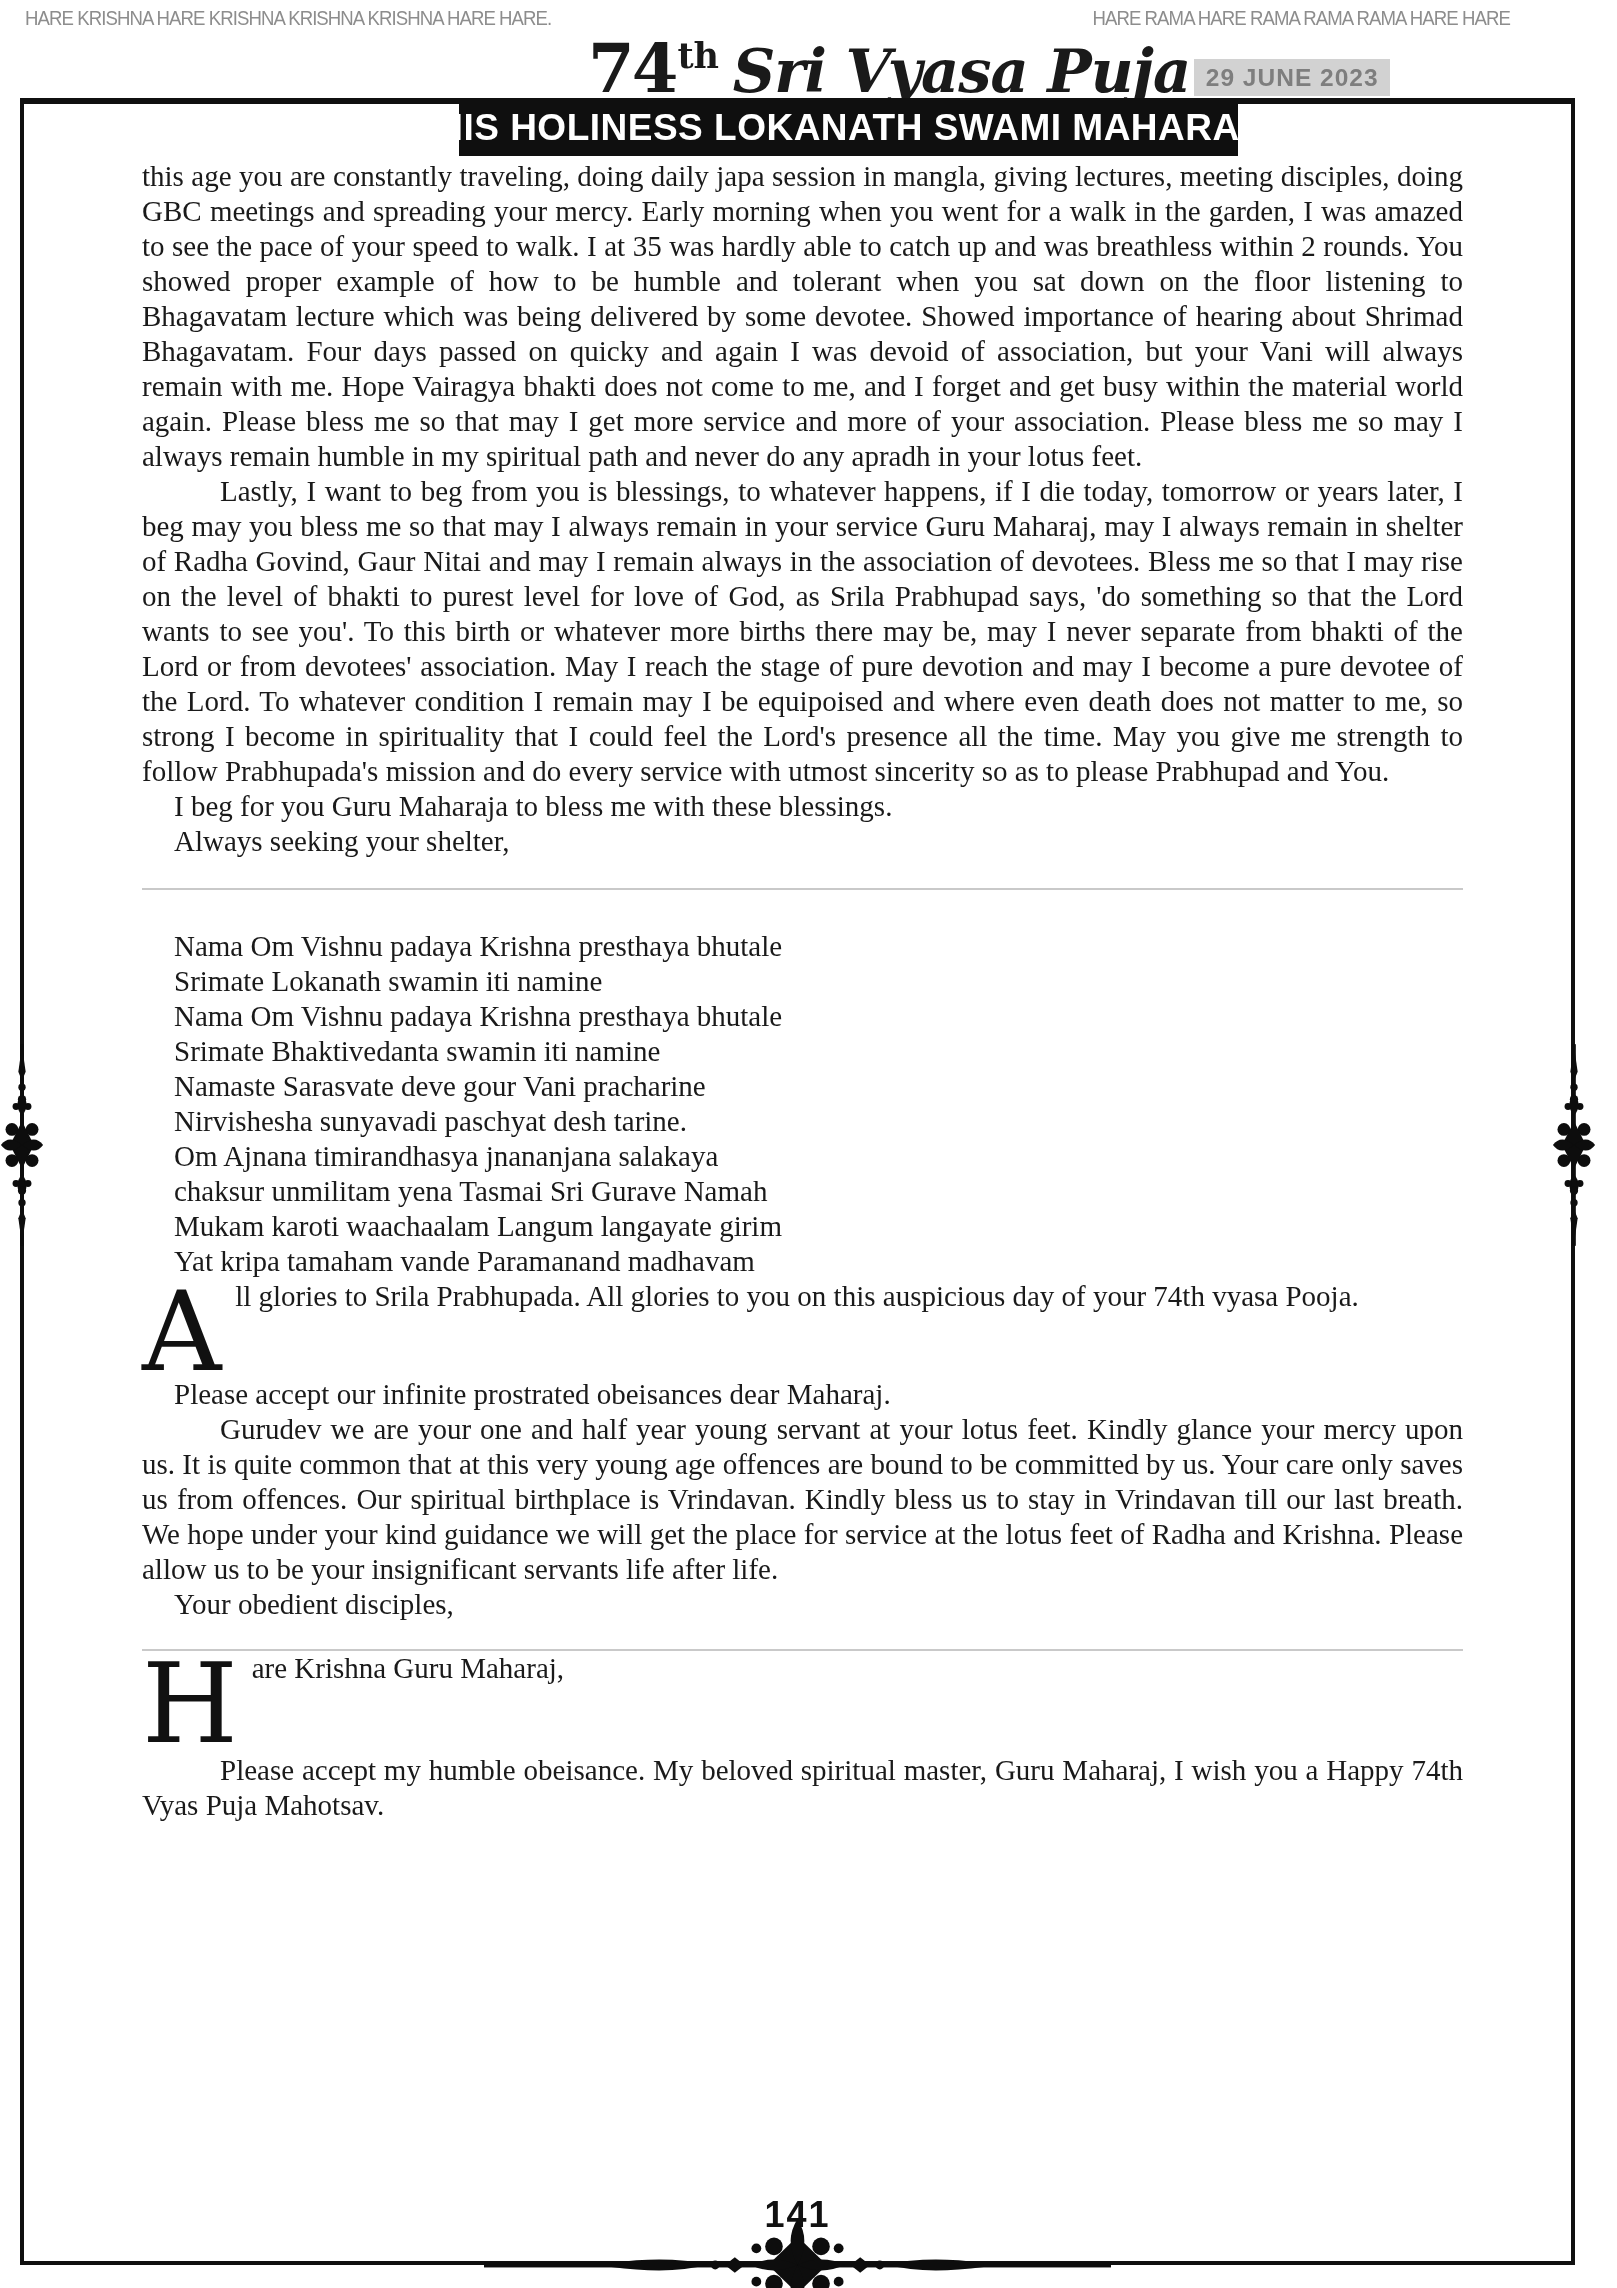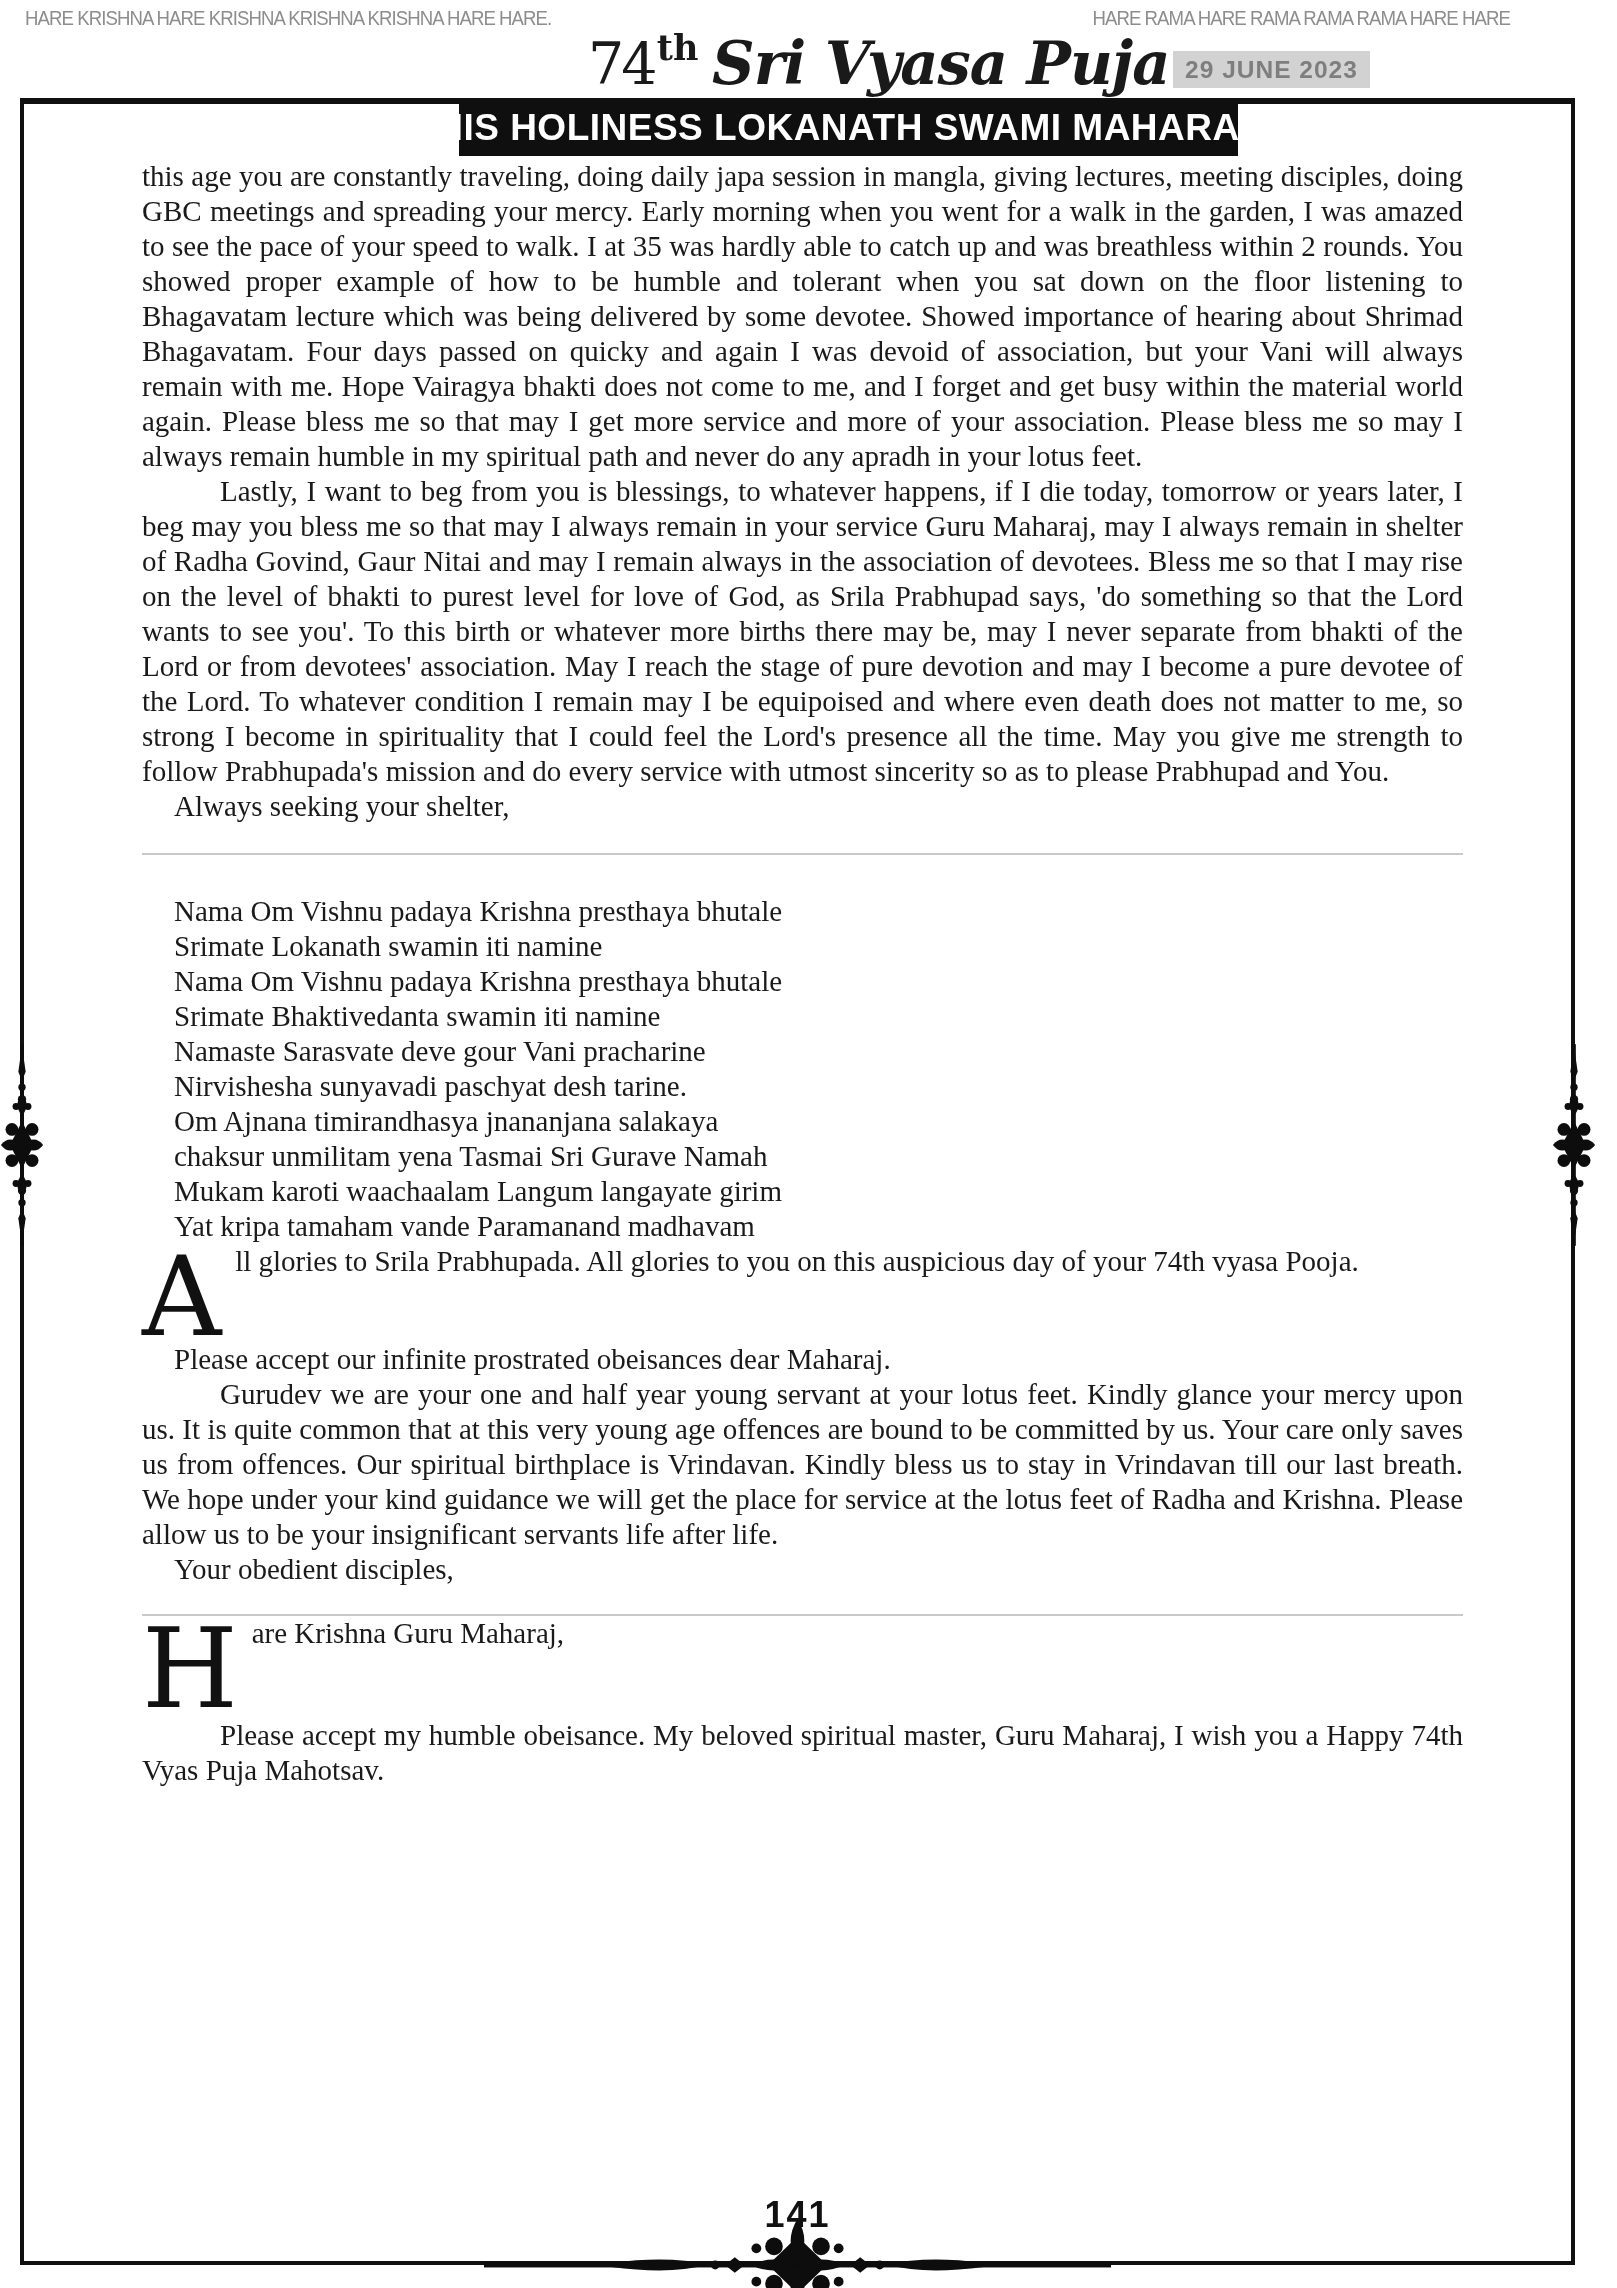--- a/index.html
+++ b/index.html
@@ -11,21 +11,21 @@
   .running-header{
     position:absolute;top:2.9px;left:24.5px;width:1485px;
     display:flex;justify-content:space-between;
     font-family:"Liberation Sans",sans-serif;font-size:20px;line-height:31px;
     color:#8d8d8d;letter-spacing:-1px;white-space:nowrap;
   }
   .running-header span{display:inline-block;transform:scaleX(.93);transform-origin:left center;}
   .running-header span:last-child{transform-origin:right center;}
   
   .title-row{position:absolute;top:29px;left:588px;white-space:nowrap;}
-  .title-num{font-family:"DejaVu Serif",serif;font-weight:normal;font-size:57px;letter-spacing:-2.9px;vertical-align:baseline;}
+  .title-num{font-family:"DejaVu Serif",serif;font-weight:bold;font-size:67px;letter-spacing:-2.9px;vertical-align:baseline;}
   .title-ord{font-family:"DejaVu Serif",serif;font-weight:bold;font-size:35px;vertical-align:super;position:relative;top:-17.6px;left:2px;}
   .title-name{font-family:"DejaVu Serif",serif;font-weight:bold;font-style:italic;font-size:59px;margin-left:15.7px;letter-spacing:-1px;}
   .title-badge{
     display:inline-block;background:#d2d2d2;color:#7e7e7e;
     font-family:"Liberation Sans",sans-serif;font-weight:bold;font-size:24.5px;
     padding:4.9px 11.8px 3.9px 11.8px;margin-left:3.9px;position:relative;top:-5.9px;letter-spacing:1px;
   }
   
   .frame{
     position:absolute;left:19.6px;top:98px;width:1547px;height:2157px;
@@ -131,20 +131,21 @@
       <circle cx="24" cy="160" r="4.5"></circle>
     <circle cx="24" cy="173" r="4"></circle>
     <polygon points="24,218 20,190 24,180 28,190"></polygon>
   </g>
 </svg>
 
 <div class="content">
 
   <p class="p1">this age you are constantly traveling, doing daily japa session in mangla, giving lectures, meeting disciples, doing GBC meetings and spreading your mercy. Early morning when you went for a walk in the garden, I was amazed to see the pace of your speed to walk. I at 35 was hardly able to catch up and was breathless within 2 rounds. You showed proper example of how to be humble and tolerant when you sat down on the floor listening to Bhagavatam lecture which was being delivered by some devotee. Showed importance of hearing about Shrimad Bhagavatam. Four days passed on quicky and again I was devoid of association, but your Vani will always remain with me. Hope Vairagya bhakti does not come to me, and I forget and get busy within the material world again. Please bless me so that may I get more service and more of your association. Please bless me so may I always remain humble in my spiritual path and never do any apradh in your lotus feet.</p>
   <p class="indent">Lastly, I want to beg from you is blessings, to whatever happens, if I die today, tomorrow or years later, I beg may you bless me so that may I always remain in your service Guru Maharaj, may I always remain in shelter of Radha Govind, Gaur Nitai and may I remain always in the association of devotees. Bless me so that I may rise on the level of bhakti to purest level for love of God, as Srila Prabhupad says, 'do something so that the Lord wants to see you'. To this birth or whatever more births there may be, may I never separate from bhakti of the Lord or from devotees' association. May I reach the stage of pure devotion and may I become a pure devotee of the Lord. To whatever condition I remain may I be equipoised and where even death does not matter to me, so strong I become in spirituality that I could feel the Lord's presence all the time. May you give me strength to follow Prabhupada's mission and do every service with utmost sincerity so as to please Prabhupad and You.</p>
+  <p class="small-indent">I beg for you Guru Maharaja to bless me with these blessings.</p>
   <p class="small-indent">Always seeking your shelter,</p>
 
 
   <hr class="divider">
 
   <div class="mantra">
     <div>Nama Om Vishnu padaya Krishna presthaya bhutale</div>
     <div>Srimate Lokanath swamin iti namine</div>
     <div>Nama Om Vishnu padaya Krishna presthaya bhutale</div>
     <div>Srimate Bhaktivedanta swamin iti namine</div>

